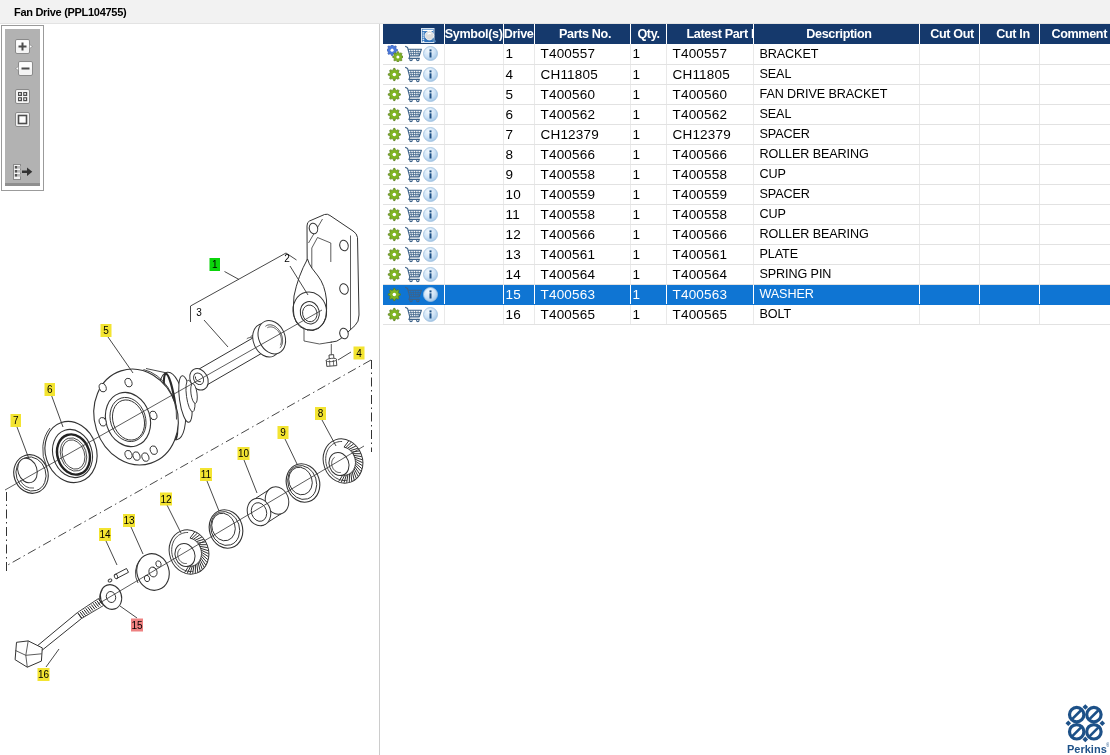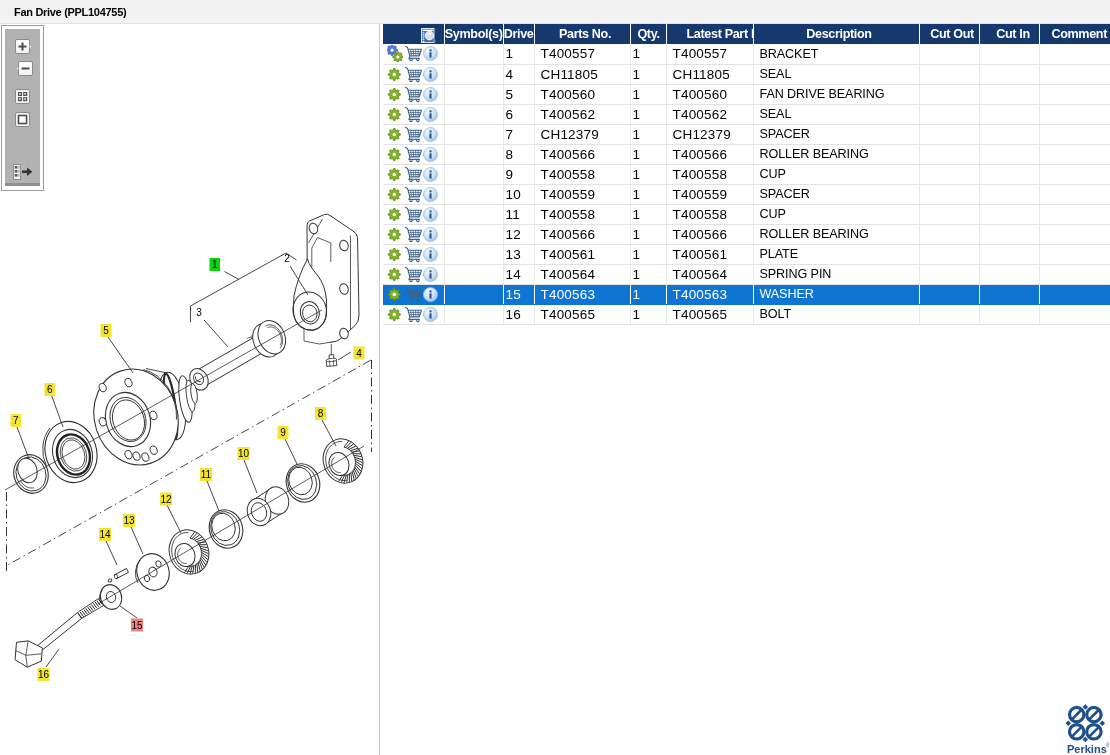--- a/index.html
+++ b/index.html
@@ -156,21 +156,21 @@
               </svg><svg class="ic" width="19" height="17" viewBox="0 0 19 17" style="margin-left:1px">
                 <use href="#cart"></use>
               </svg><svg class="ic" width="15" height="15" viewBox="0 0 15 15">
                 <use href="#info"></use>
               </svg></td>
             <td></td>
             <td style="padding-left:2px">5</td>
             <td>T400560</td>
             <td>1</td>
             <td>T400560</td>
-            <td>FAN DRIVE BEARING</td>
+            <td>FAN DRIVE BRACKET</td>
             <td></td>
             <td></td>
             <td></td>
           </tr>
     <tr>
             <td class="icons"><svg class="ic" width="16" height="17" viewBox="0 0 16 17">
                 <use href="#gear1"></use>
               </svg><svg class="ic" width="19" height="17" viewBox="0 0 19 17" style="margin-left:1px">
                 <use href="#cart"></use>
               </svg><svg class="ic" width="15" height="15" viewBox="0 0 15 15">

